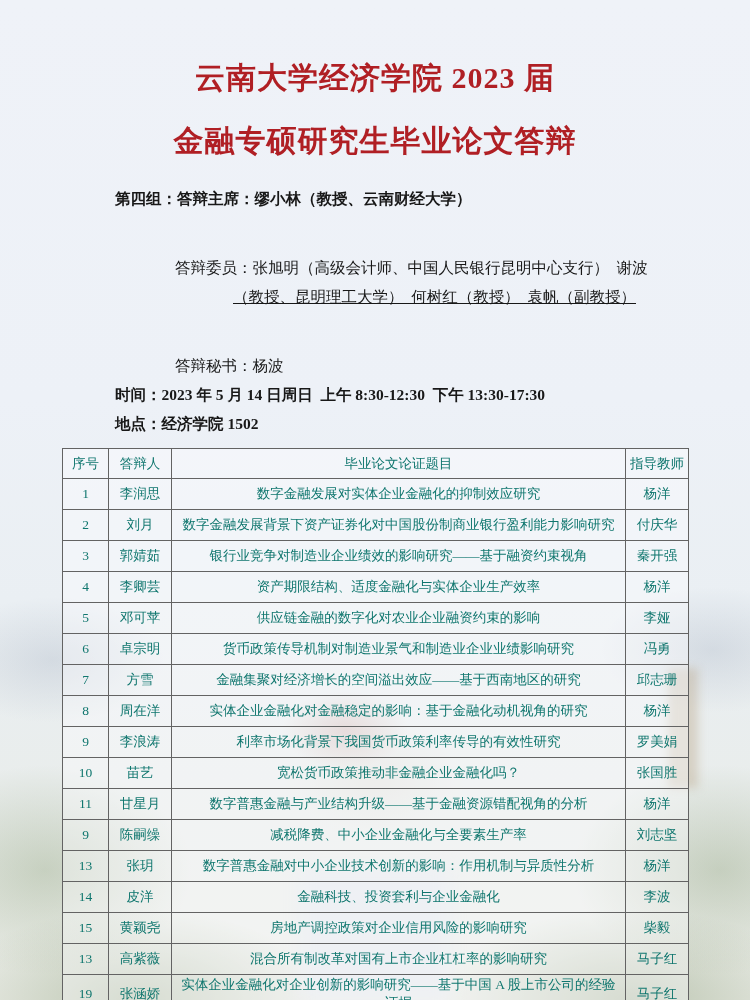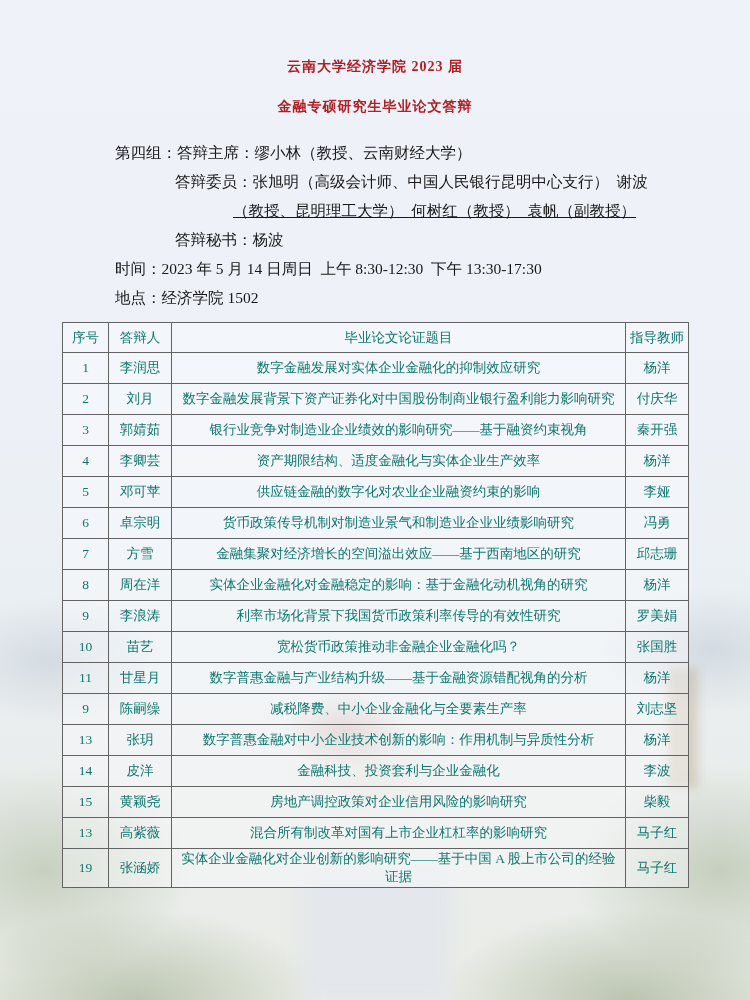--- a/index.html
+++ b/index.html
@@ -21,30 +21,30 @@
       radial-gradient(ellipse 270px 130px at 84% 100%, rgba(95,120,70,0.34), transparent 70%),
       linear-gradient(180deg,#eff2f8 0%,#edf1f7 40%,#eaeff3 60%,#e9edec 78%,#eaece6 100%);
   }
   .tower{position:absolute;left:668px;top:668px;width:30px;height:120px;
     background:rgba(185,165,135,0.40);filter:blur(5px);z-index:0;}
   .path{position:absolute;left:300px;top:868px;width:150px;height:132px;
     background:rgba(226,229,237,0.75);filter:blur(9px);z-index:0;}
   .page{position:relative;z-index:1;}
 
   .title{
-    text-align:center;font-weight:bold;font-size:14px;letter-spacing:1px;
+    text-align:center;font-weight:bold;font-size:30px;letter-spacing:1px;
     color:var(--title-red,#b01f24);margin:0;
   }
   .title.first{padding-top:58px;}
   .title.second{padding-top:22px;}
 
   .info{margin:22px 0 0 115px;font-size:15.5px;color:#181818;}
   .info-line{line-height:29px;white-space:pre;}
-  .indent-0{padding-left:0;}
-  .indent-1{padding-left:60px;}
+  .indent-0{padding-left:0;font-weight:bold;}
+  .indent-1{padding-left:60px;margin-top:40px;}
   .indent-2{padding-left:118px;text-decoration:underline;}
 
   table.defense{
     border-collapse:collapse;table-layout:fixed;
     margin:10px 0 0 62px;width:626px;
     font-size:13.5px;color:#0f766e;
   }
   table.defense th,table.defense td{
     border:1px solid #636363;text-align:center;vertical-align:middle;
     padding:1px 3px;background:rgba(252,253,255,0.42);

